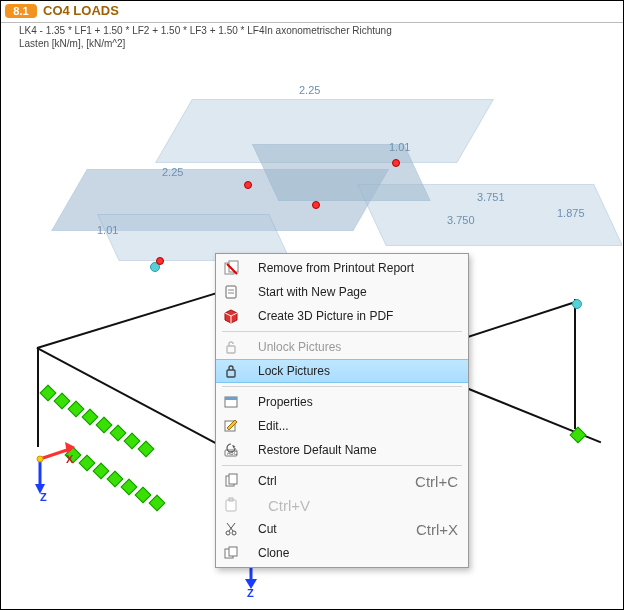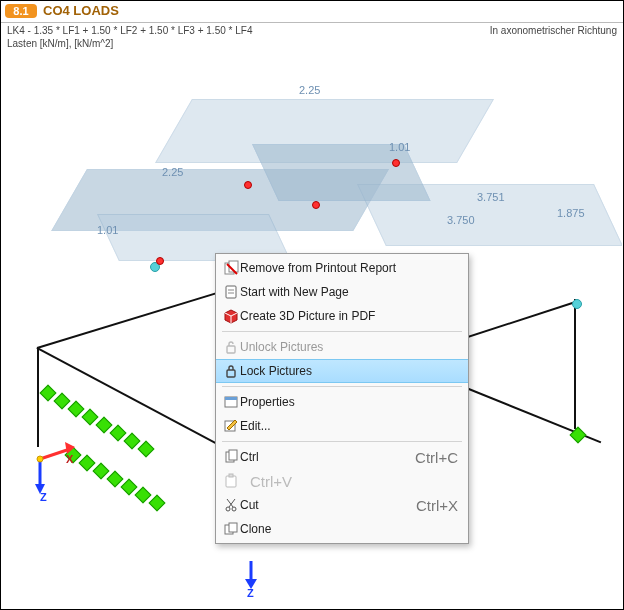--- a/index.html
+++ b/index.html
@@ -36,24 +36,25 @@
     min-width: 20px;
     text-align: center;
   }
   .title {
     font-weight: bold;
     font-size: 13px;
     color: #a16207;
   }
   .info-row {
     display: flex;
-    justify-content: space-between;
+    justify-content: flex-start;
     font-size: 10px;
     color: #444;
     padding: 2px 6px;
+    margin-left: 12px;
   }
   .info-left { display: flex; flex-direction: column; line-height: 1.25;}
   .info-right { align-self: flex-start; }
   .viewport {
     position: absolute;
     left: 1px; right: 1px; bottom: 1px; top: 48px;
     overflow: hidden;
   }
 
   
@@ -68,21 +69,21 @@
     font-size: 12px;
     color: #222;
     padding: 2px 0;
     z-index: 50;
   }
   .cm-item {
     display: flex;
     align-items: center;
     height: 24px;
     padding: 0 10px 0 6px;
-    gap: 0;
+    gap: 18px;
     cursor: default;
   }
   .cm-item.disabled { color: #9a9a9a; }
   .cm-item.highlight {
     background: linear-gradient(#bfe7ff, #a9ddff);
     border-top: 1px solid #7cc8f2;
     border-bottom: 1px solid #7cc8f2;
     height: 22px;
   }
   .cm-sep {
@@ -310,20 +311,31 @@
       </div>
       <div class="cm-item">
         <span class="cm-icon">
           <svg width="16" height="16">
               <rect x="2" y="3" width="10" height="10" fill="#fff" stroke="#777"></rect>
               <path d="M6 12 L14 4 L12 2 L4 10 Z" fill="#f4c040" stroke="#a07000"></path>
             </svg>
         </span>
         <span class="cm-label">Edit...</span>
       </div>
+      <div class="cm-item">
+        <span class="cm-icon">
+          <svg width="16" height="16">
+              <rect x="2" y="8" width="12" height="6" rx="1" fill="#fff" stroke="#777"></rect>
+              <text x="4" y="13" font-size="5" fill="#555">ABC</text>
+              <path d="M8 2 a4 4 0 1 0 4 4" fill="none" stroke="#555" stroke-width="1.2"></path>
+              <polygon points="12,4 9,3 11,7" fill="#555"></polygon>
+            </svg>
+        </span>
+        <span class="cm-label">Restore Default Name</span>
+      </div>
       <div class="cm-sep"></div>
       <div class="cm-item">
         <span class="cm-icon">
           <svg width="16" height="16">
               <rect x="3" y="3" width="8" height="10" fill="#fff" stroke="#777"></rect>
               <rect x="6" y="1" width="8" height="10" fill="#fff" stroke="#777"></rect>
             </svg>
         </span>
         <span class="cm-label">Ctrl</span>
         <span class="cm-shortcut">Ctrl+C</span>

